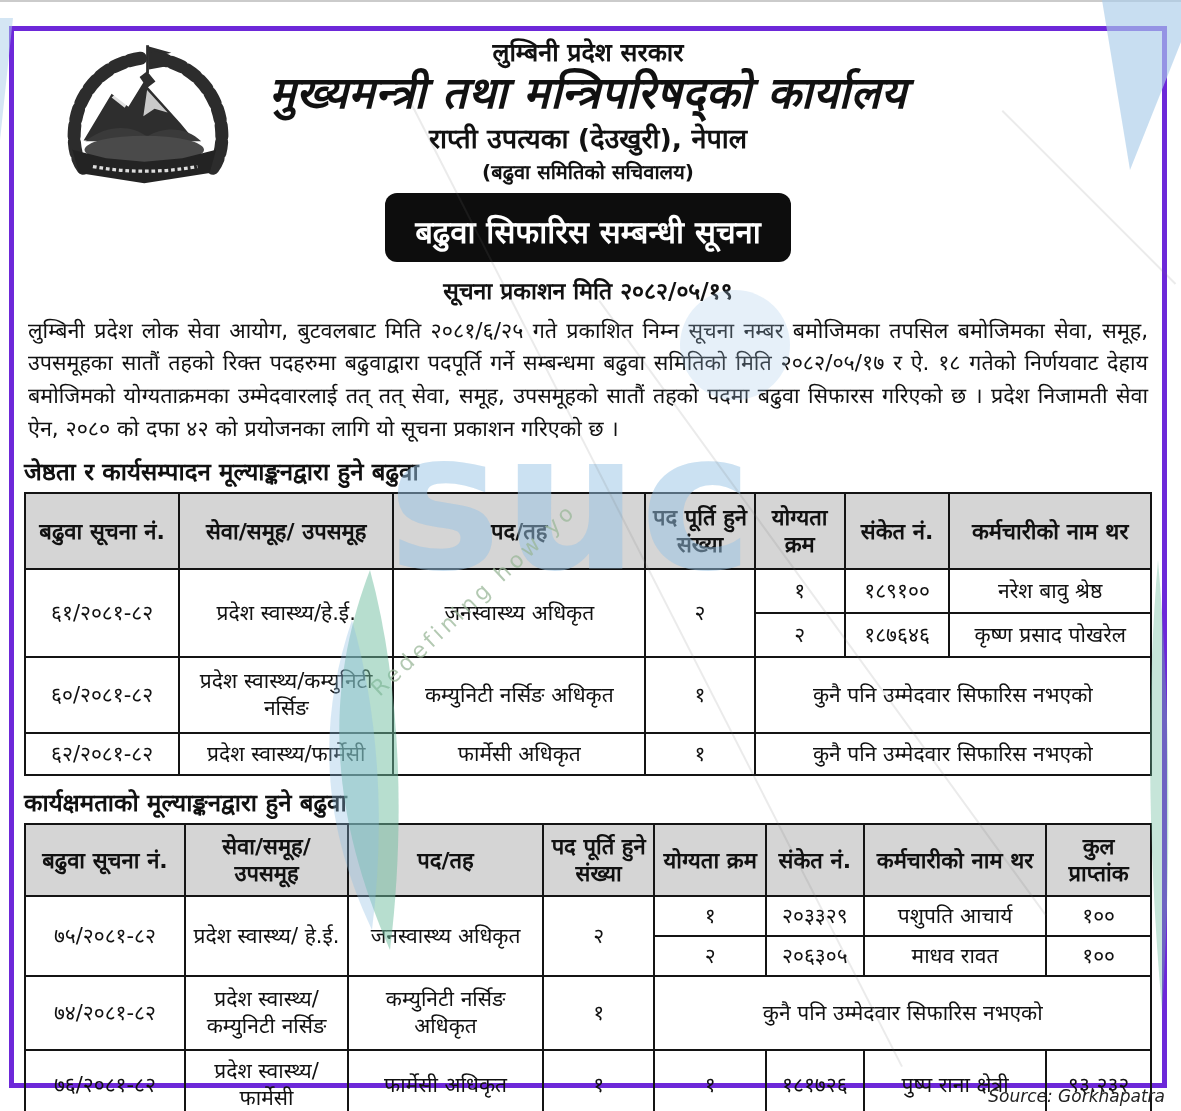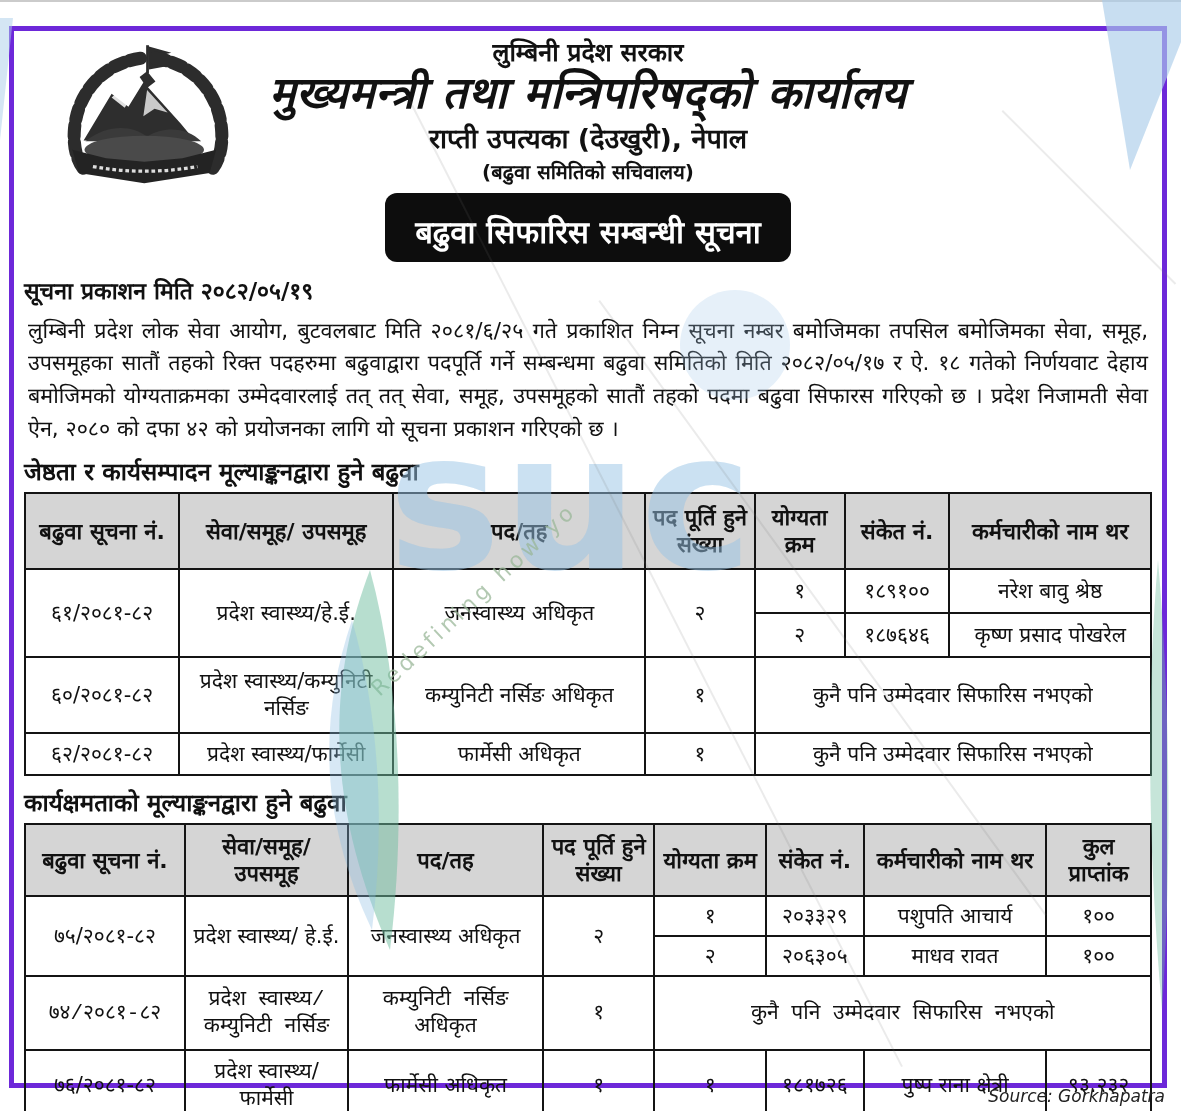--- a/index.html
+++ b/index.html
@@ -22,36 +22,36 @@
   .masthead{position:relative;text-align:center;}
   .emblem{position:absolute;left:26px;top:6px;width:196px;height:150px;}
   .gov-line{font-size:25px;font-weight:bold;line-height:1.25;margin-top:2px;}
   .office-line{font-size:44px;font-weight:800;line-height:1.15;letter-spacing:0.5px;font-style:italic;}
   .addr-line{font-size:27px;font-weight:bold;line-height:1.25;margin-top:3px;}
   .secr-line{font-size:20px;font-weight:bold;line-height:1.2;margin-top:4px;}
   .banner{
     display:inline-block;margin-top:9px;background:#0d0d0d;color:#fff;
     border-radius:12px;padding:21px 30px 11px;font-size:31px;font-weight:bold;line-height:1.2;
   }
-  .date-line{font-size:23px;font-weight:600;margin-top:12px;}
+  .date-line{text-align:center;font-size:23px;font-weight:600;margin-top:12px;}
 
   .body-par{
     margin:9px 4px 0;font-size:21.5px;line-height:1.52;text-align:justify;
   }
 
   .section-title{text-align:left;font-size:24px;font-weight:bold;margin:9px 0 5px;}
 
   table{border-collapse:collapse;width:100%;table-layout:fixed;}
   th,td{border:2px solid #141414;text-align:center;vertical-align:middle;padding:2px 5px;box-sizing:border-box;}
   th{background:#d5d5d5;font-weight:bold;font-size:22px;line-height:1.25;}
   td{font-size:21px;line-height:1.3;}
   .t1-head{height:76px;} .t2-head{height:72px;}
   .h-sub1{height:44px;} .h-sub2{height:40px;}
   .h-r2a{height:76px;} .h-r3a{height:42px;}
-  .h-r2b{height:74px;font-family:Liberation Mono, monospace;} .h-r3b{height:70px;}
+  .h-r2b{height:74px;} .h-r3b{height:70px;}
 
   .source-line{
     position:absolute;right:16px;top:1086px;font-size:17px;font-style:italic;color:#222;z-index:3;
   }
 
   
   .wm{position:absolute;inset:0;z-index:6;pointer-events:none;}
   .wm-brand{
     position:absolute;left:388px;top:408px;font-size:190px;font-weight:bold;
     color:rgba(151,196,229,0.5);letter-spacing:2px;line-height:1;

